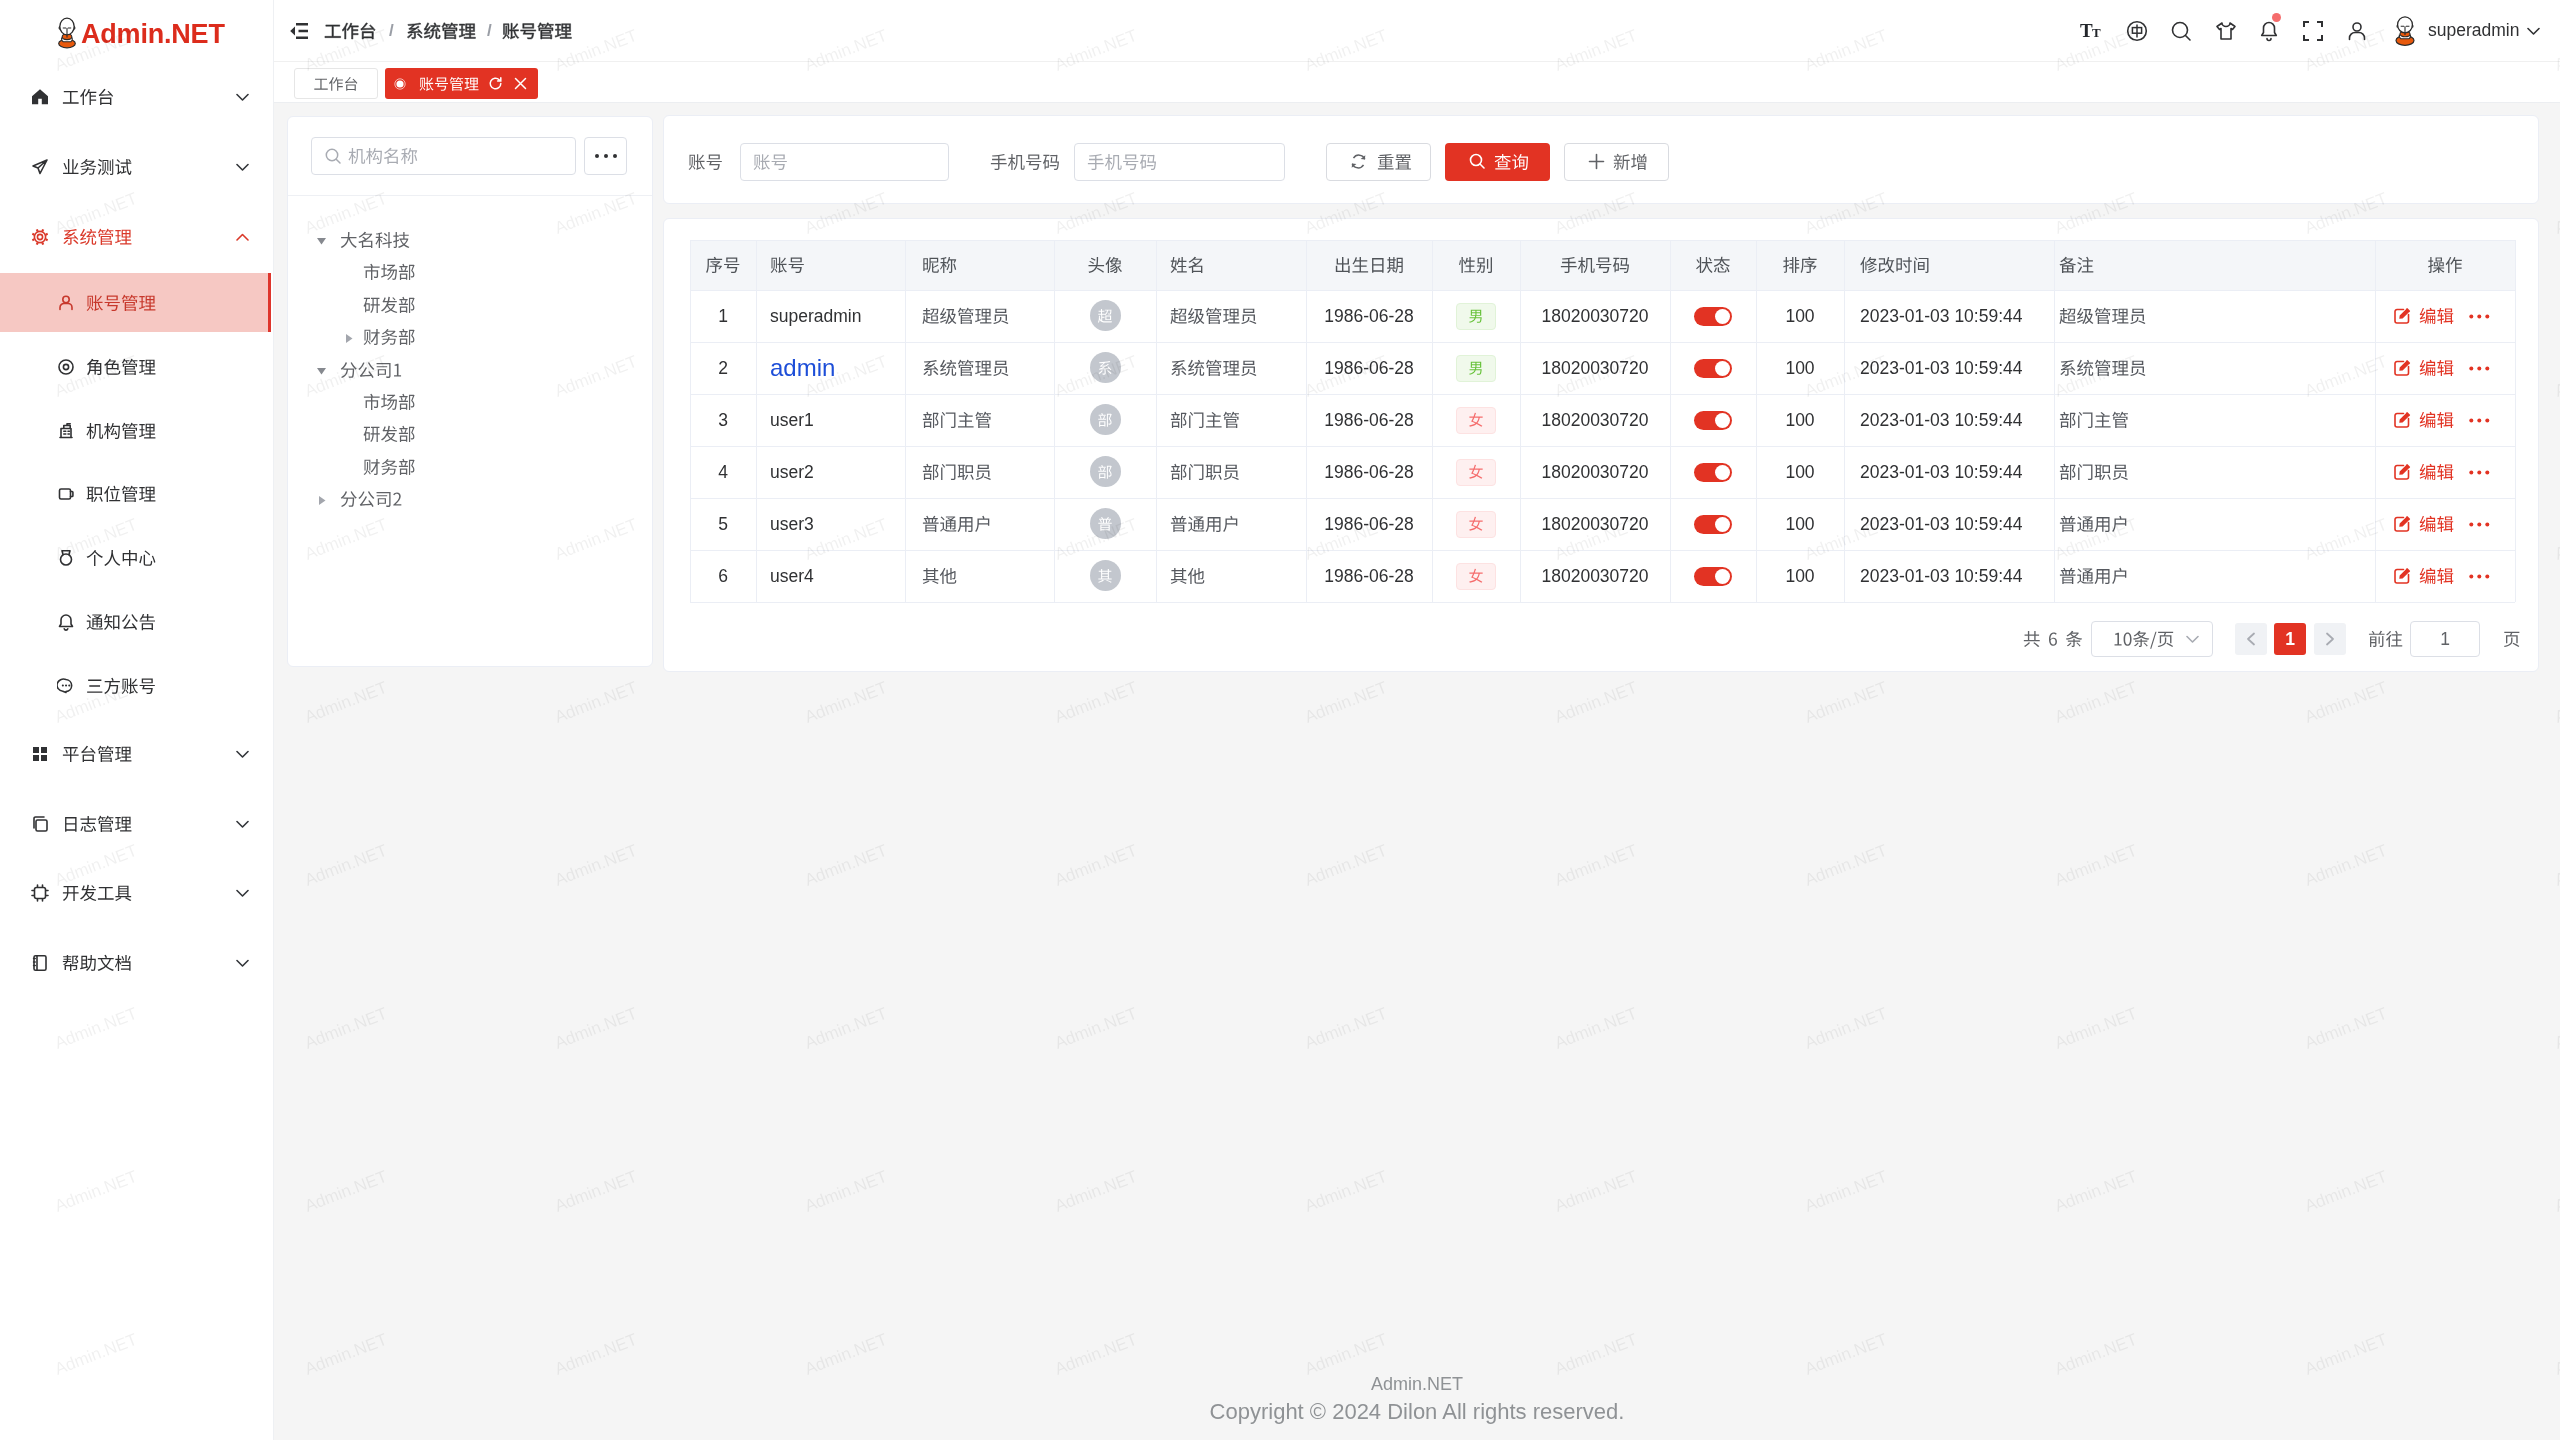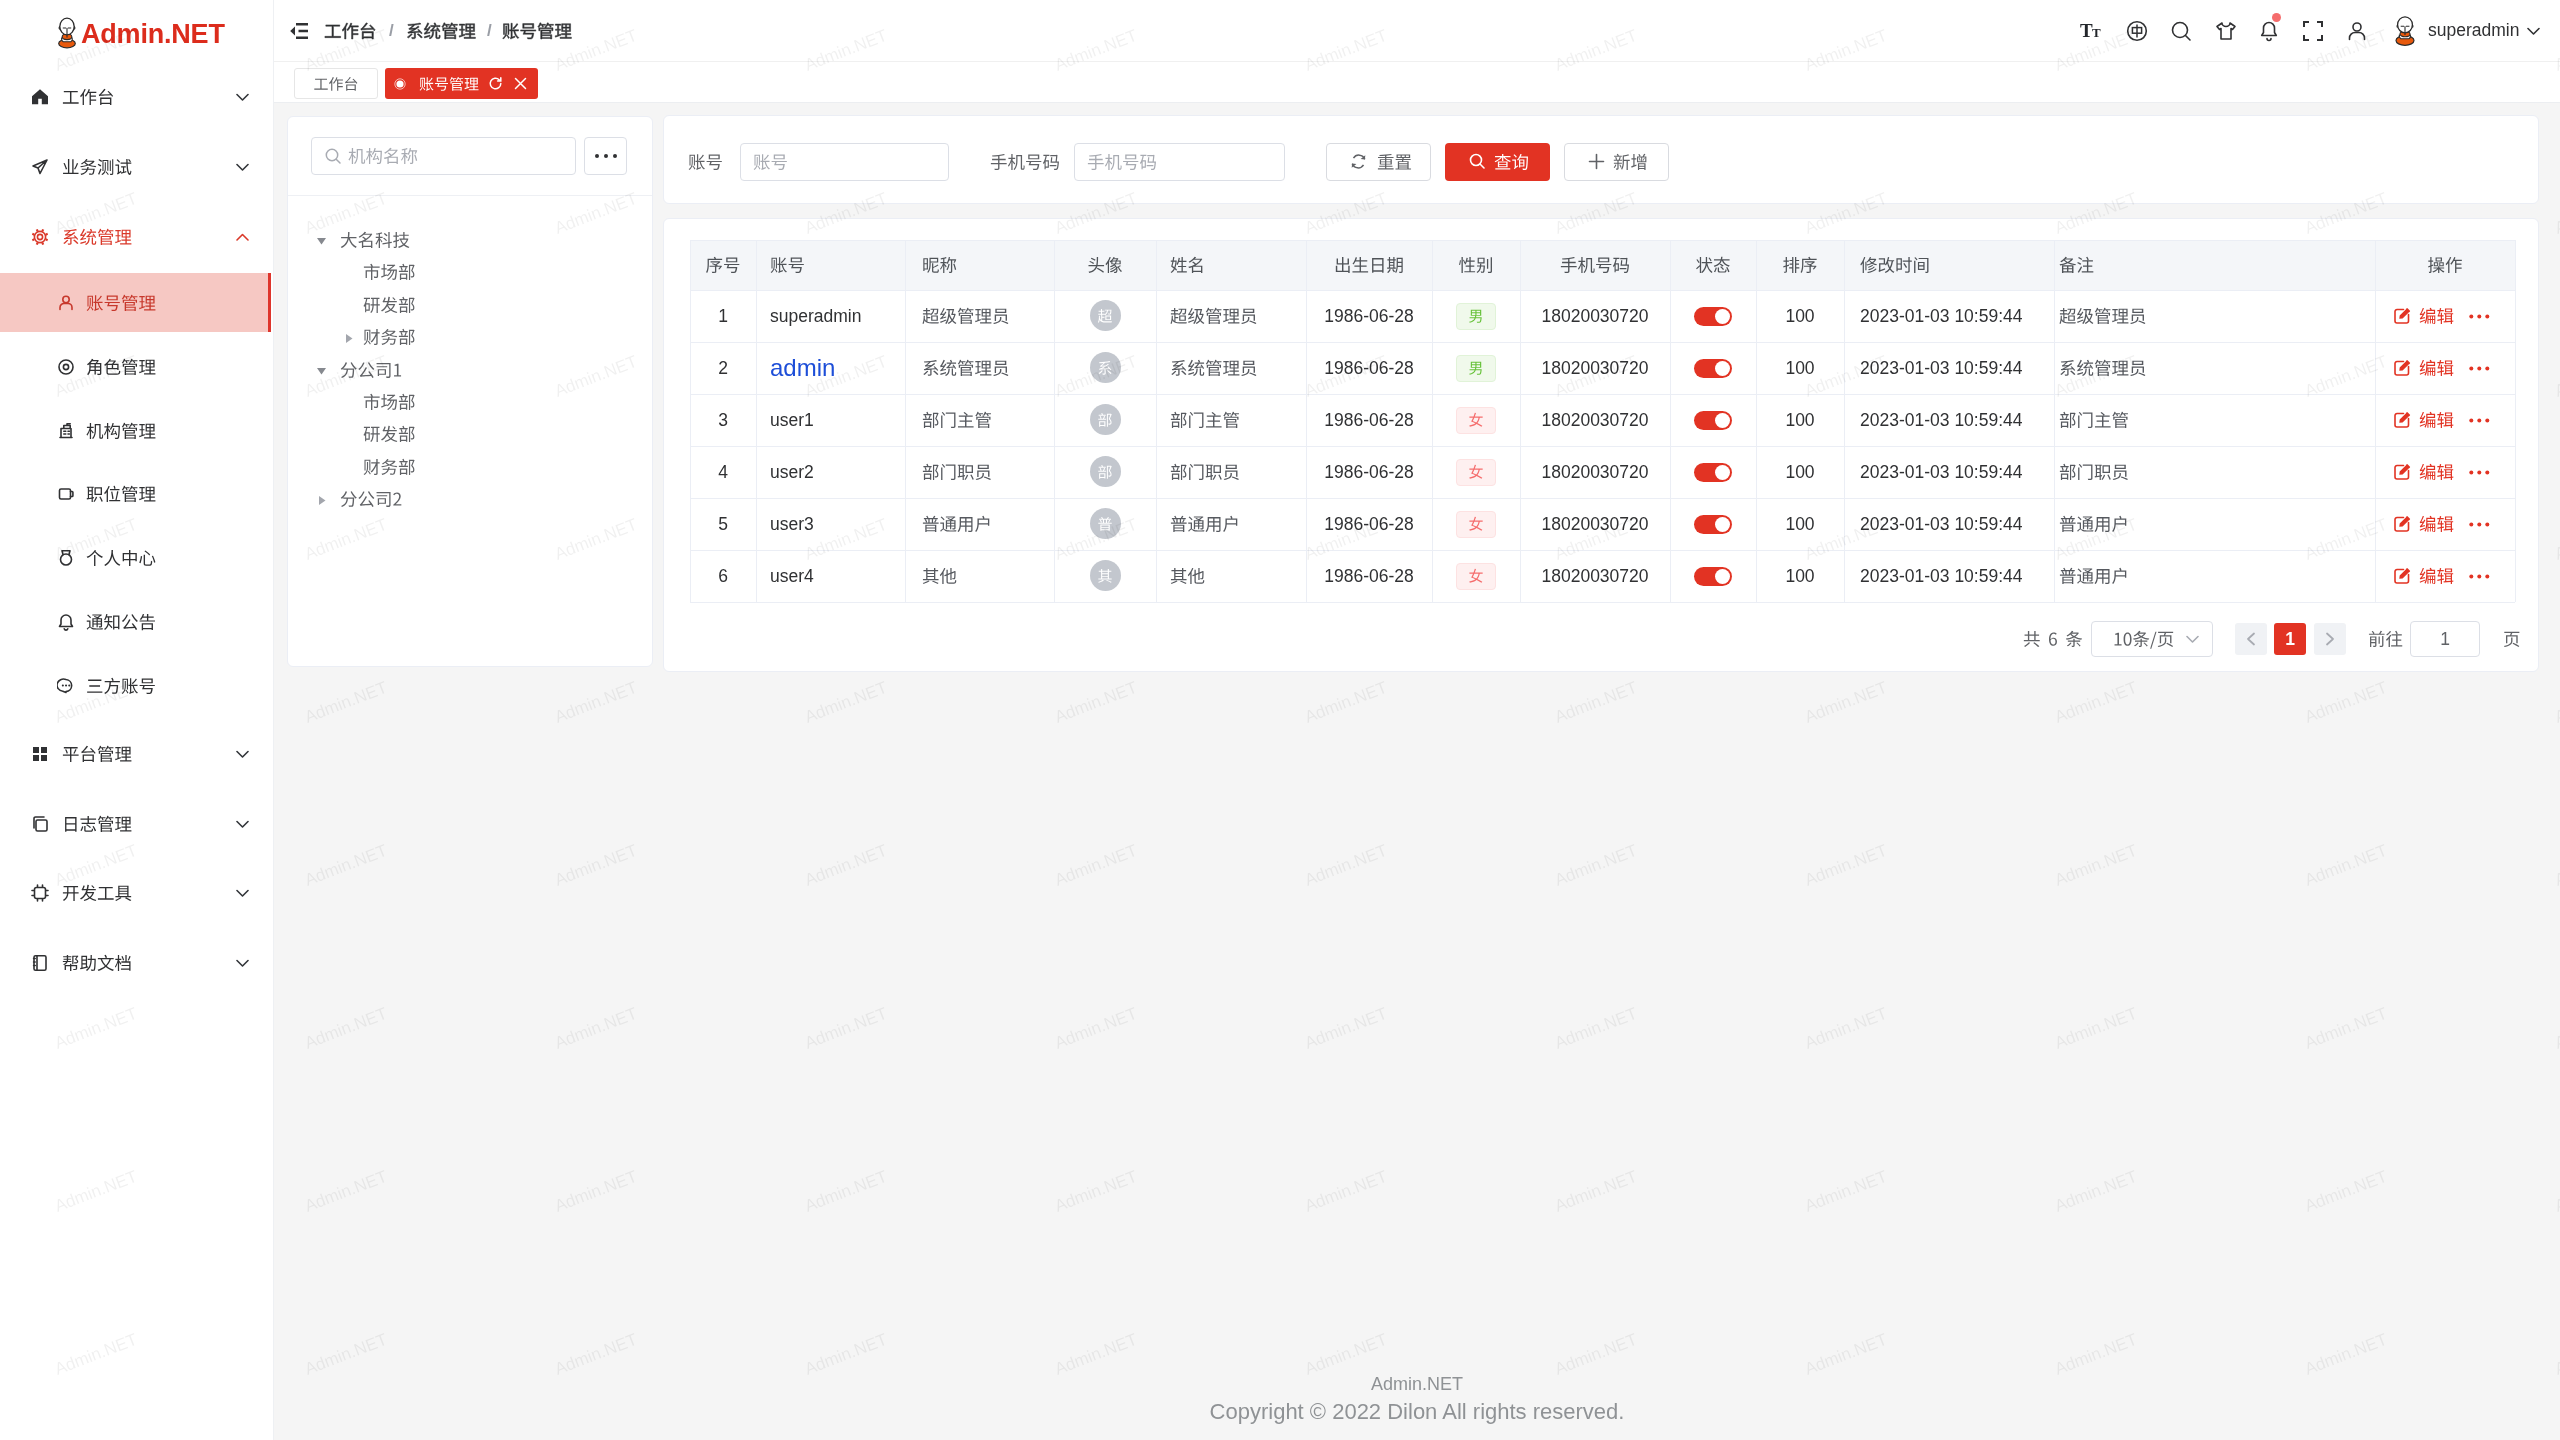--- a/index.html
+++ b/index.html
@@ -355,21 +355,21 @@
   </svg>
 <div class="abs" style="left:2274px;top:623px;width:32px;height:32px;border-radius:3px;background:#e23323"></div>
 <div class="abs" style="left:2290px;top:639px;transform:translate(-50%,-50%);font-size:17.5px;font-weight:bold;color:#fff">1</div>
 <div class="abs" style="left:2314px;top:623px;width:32px;height:32px;border-radius:3px;background:#f0f2f5"></div>
 <svg style="position:absolute;left:2325px;top:632px;" width="10" height="14" viewBox="0 0 10 14" fill="none">
     <path d="M2 1.5 L8 7 L2 12.5" stroke="#a8abb2" stroke-width="1.8" fill="none" stroke-linecap="round" stroke-linejoin="round"></path>
   </svg>
 <div class="abs" style="left:2410px;top:621px;width:70px;height:36px;border:1px solid #dcdfe6;border-radius:4px;background:#fff"></div>
 <div class="abs" style="left:2445px;top:639px;transform:translate(-50%,-50%);font-size:17.5px;color:#606266">1</div>
 <div class="abs" style="left:1417px;top:1374px;transform:translateX(-50%);font-size:18px;color:#8f9295">Admin.NET</div>
-<div class="abs" style="left:1417px;top:1399px;transform:translateX(-50%);font-size:22px;color:#8f9295">Copyright © 2022 Dilon All rights reserved.</div>
+<div class="abs" style="left:1417px;top:1399px;transform:translateX(-50%);font-size:22px;color:#8f9295">Copyright © 2024 Dilon All rights reserved.</div>
 <div class="abs" style="left:0;top:0;width:2560px;height:1440px;overflow:hidden;z-index:60;pointer-events:none">
 <div style="position:absolute;left:52px;top:57px;transform:rotate(-21deg);transform-origin:0 0;font-size:17px;color:rgba(0,0,0,.06);white-space:nowrap">Admin.NET</div>
 <div style="position:absolute;left:302px;top:57px;transform:rotate(-21deg);transform-origin:0 0;font-size:17px;color:rgba(0,0,0,.06);white-space:nowrap">Admin.NET</div>
 <div style="position:absolute;left:552px;top:57px;transform:rotate(-21deg);transform-origin:0 0;font-size:17px;color:rgba(0,0,0,.06);white-space:nowrap">Admin.NET</div>
 <div style="position:absolute;left:802px;top:57px;transform:rotate(-21deg);transform-origin:0 0;font-size:17px;color:rgba(0,0,0,.06);white-space:nowrap">Admin.NET</div>
 <div style="position:absolute;left:1052px;top:57px;transform:rotate(-21deg);transform-origin:0 0;font-size:17px;color:rgba(0,0,0,.06);white-space:nowrap">Admin.NET</div>
 <div style="position:absolute;left:1302px;top:57px;transform:rotate(-21deg);transform-origin:0 0;font-size:17px;color:rgba(0,0,0,.06);white-space:nowrap">Admin.NET</div>
 <div style="position:absolute;left:1552px;top:57px;transform:rotate(-21deg);transform-origin:0 0;font-size:17px;color:rgba(0,0,0,.06);white-space:nowrap">Admin.NET</div>
 <div style="position:absolute;left:1802px;top:57px;transform:rotate(-21deg);transform-origin:0 0;font-size:17px;color:rgba(0,0,0,.06);white-space:nowrap">Admin.NET</div>
 <div style="position:absolute;left:2052px;top:57px;transform:rotate(-21deg);transform-origin:0 0;font-size:17px;color:rgba(0,0,0,.06);white-space:nowrap">Admin.NET</div>

